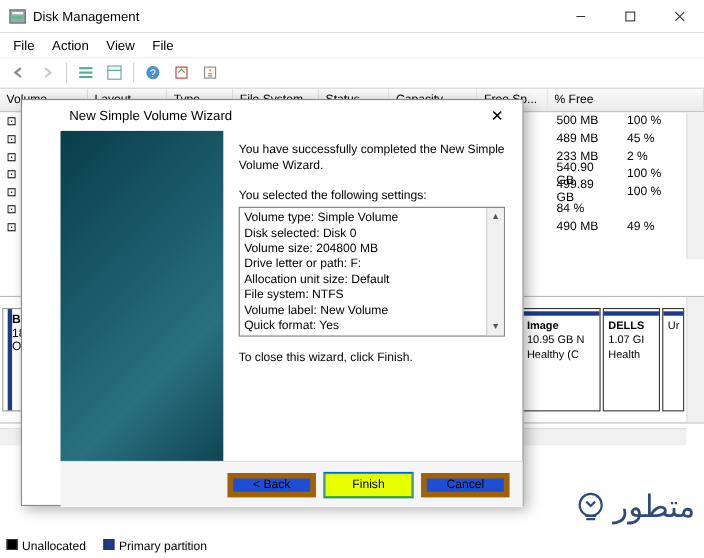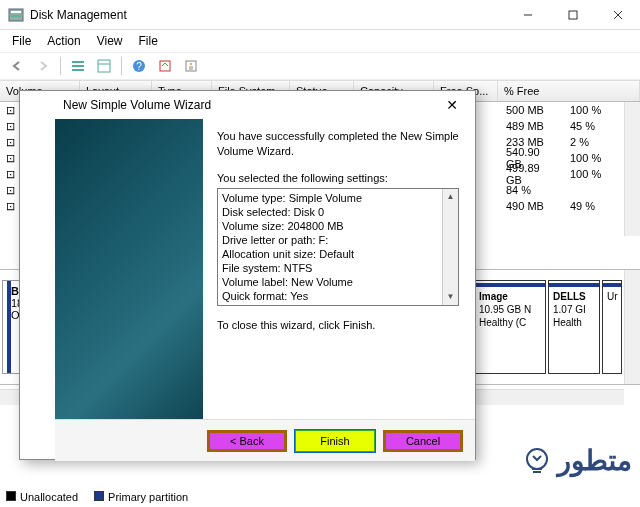--- a/index.html
+++ b/index.html
@@ -41,38 +41,38 @@
 .vol-box .band { position: absolute; left: 0; right: 0; top: 0; height: 4px; background: #1e3a8a; }
 .vol-box div { margin-top: 2px; }
 .vol-box .name { font-weight: bold; margin-top: 6px; }
 .scrollbar-h { position: absolute; left: 0; right: 16px; bottom: -16px; height: 16px; background: #f0f0f0; border-top: 1px solid #ddd; }
 
 .legend { position: absolute; bottom: 4px; left: 6px; display: flex; gap: 16px; font-size: 11px; align-items: center; }
 .legend .sw { width: 10px; height: 10px; display: inline-block; margin-right: 4px; border: 1px solid #333; }
 .legend .sw.unalloc { background: #000; }
 .legend .sw.primary { background: #1e3a8a; }
 
-.watermark { position: absolute; right: 8px; bottom: 30px; font-size: 28px; color: #2f4a7a; font-weight: 700; display: flex; align-items: center; gap: 6px; font-family: Tahoma, Arial; }
+.watermark { position: absolute; right: 8px; bottom: 30px; font-size: 28px; color: #2f4a7a; font-weight: 400; display: flex; align-items: center; gap: 6px; font-family: Tahoma, Arial; }
 
 
 .dialog { position: absolute; left: 19px; top: 90px; width: 457px; height: 370px; background: #fff; border: 1px solid #888; box-shadow: 4px 4px 12px rgba(0,0,0,.3); z-index: 10; padding-left: 35px; }
 .dialog .dlg-title { height: 28px; display: flex; align-items: center; padding: 0 8px; font-size: 12px; }
 .dialog .dlg-title .spacer { flex: 1; }
 .dialog .dlg-close { width: 30px; text-align: center; font-size: 14px; }
 .dialog .dlg-body { display: flex; height: 300px; position: relative; }
 .dialog .side-art { width: 148px; background: linear-gradient(135deg, #0a3d4a 0%, #1a5a6a 40%, #2a7080 70%, #0f4552 100%); }
 .dialog .content { flex: 1; padding: 10px 16px 0 14px; font-size: 11px; color: #000; }
 .dialog .content h2 { font-size: 15px; font-weight: 700; margin-bottom: 14px; line-height: 1.25; }
 .dialog .content p { margin-bottom: 12px; line-height: 1.35; }
 .dialog .settings-box { border: 1px solid #7a7a7a; height: 118px; overflow: hidden; position: relative; background: #fff; margin-bottom: 12px; display: flex; }
 .dialog .settings-box .lines { flex: 1; padding: 2px 4px; line-height: 14px; font-size: 11px; }
 .dialog .settings-box .sb-scroll { width: 16px; background: #f0f0f0; border-left: 1px solid #ccc; position: relative; }
 .dialog .settings-box .sb-scroll .arrow { height: 16px; text-align: center; font-size: 8px; line-height: 16px; color: #555; }
 .dialog .dlg-buttons { height: 42px; border-top: 1px solid #ddd; display: flex; align-items: center; justify-content: flex-end; padding: 0 12px; gap: 8px; background: #f5f5f5; }
-.dialog .dlg-buttons button { width: 80px; height: 22px; font-size: 11px; background: #d946ef; border: 3px solid #a16207; }
+.dialog .dlg-buttons button { width: 80px; height: 22px; font-size: 11px; background: #1d4ed8; border: 5px solid #a16207; }
 .dialog .dlg-buttons button.finish { background: #e8ff00; border: 1px solid #3a3; outline: 1px solid #06c; }
 </style>
 </head>
 <body>
 
 <div class="titlebar">
   <span class="app-icon">
     <svg width="16" height="16">
         <rect x="1" y="2" width="14" height="12" fill="#9aa" stroke="#567"></rect>
         <rect x="3" y="4" width="10" height="2" fill="#fff"></rect>

